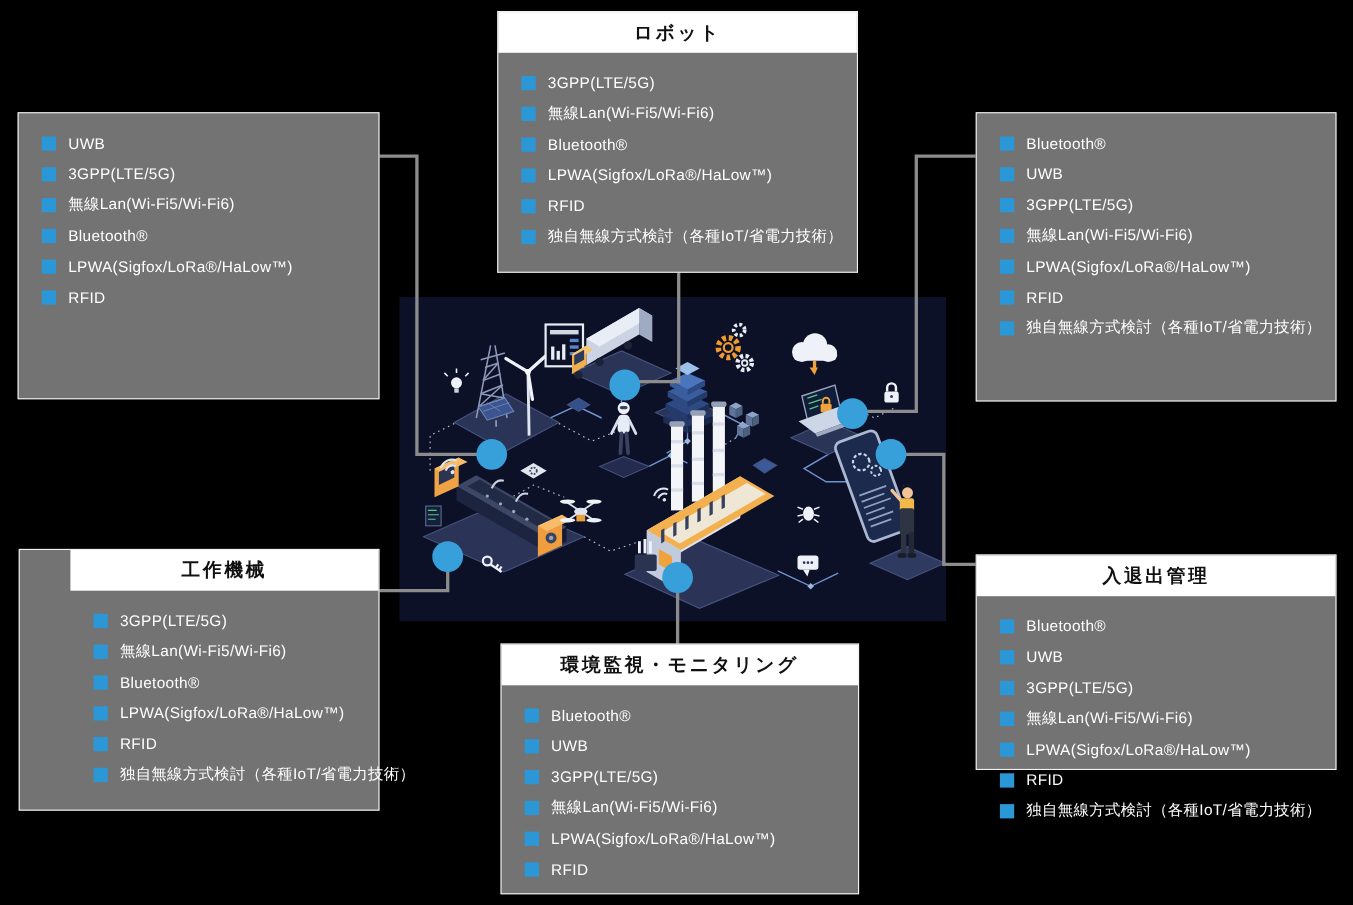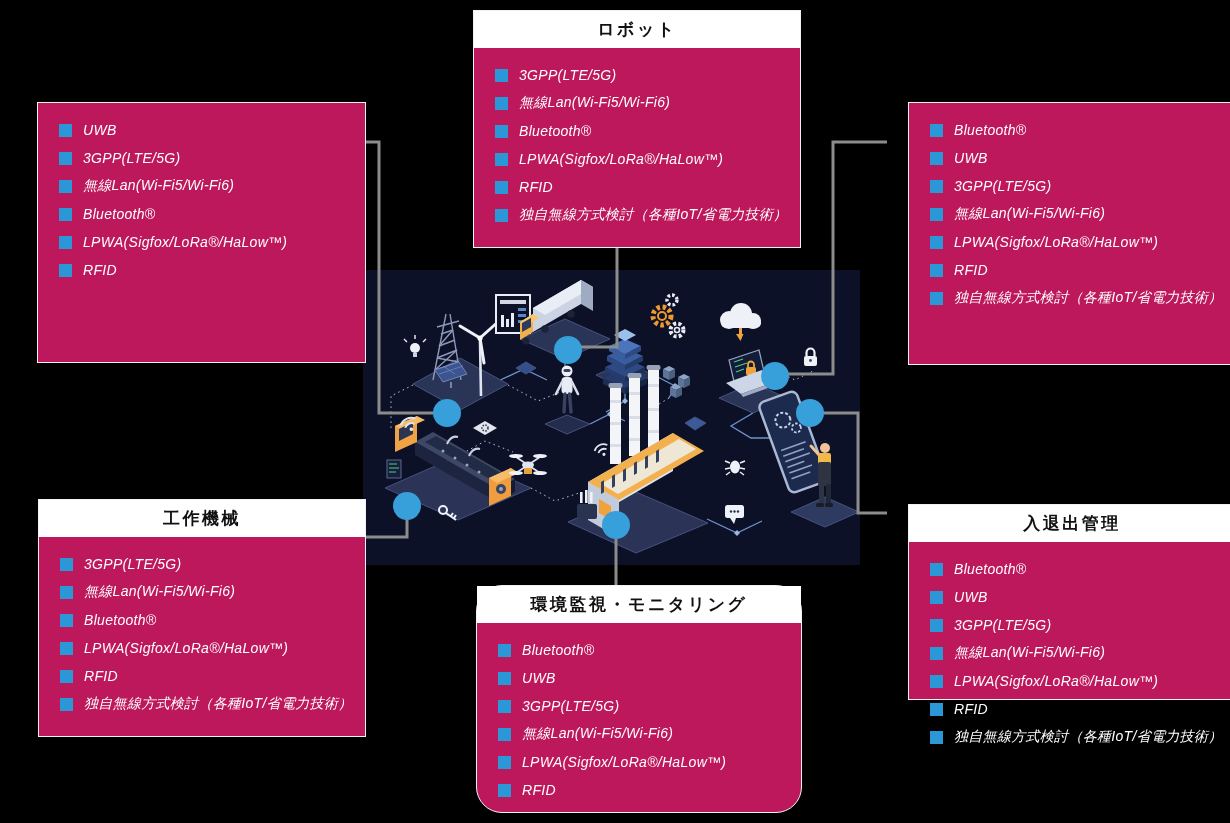--- a/index.html
+++ b/index.html
@@ -9,39 +9,39 @@
   }
   html,body{margin:0;padding:0;}
   body{
     width:1230px;height:823px;position:relative;overflow:hidden;
     background:var(--page-bg);
     font-family:"Liberation Sans", sans-serif;
   }
   .illustration{position:absolute;left:363px;top:270px;width:497px;height:295px;z-index:1;}
   .connector-layer{position:absolute;left:0;top:0;width:1230px;height:823px;z-index:5;pointer-events:none;}
   .box{
-    position:absolute;background:#be185d;border:1px solid var(--box-border);
-    box-sizing:border-box;z-index:10;margin-left:21px;
+    position:absolute;background:#737373;border:1px solid var(--box-border);
+    box-sizing:border-box;z-index:10;
   }
   .box-title{
     background:var(--title-bg);color:var(--title-text);
     height:37px;line-height:37px;text-align:center;
     font-size:17px;font-weight:bold;letter-spacing:2.5px;
   }
   .box-items{list-style:none;margin:0;padding:13px 6px 0 21px;}
   .item{display:flex;align-items:center;height:28px;}
   .bullet{width:13px;height:13px;background:var(--accent-blue);margin-right:11px;flex:none;}
   .item-label{
-    color:var(--item-text);font-size:14px;font-weight:500;letter-spacing:.3px;white-space:nowrap;font-style:italic;
+    color:var(--item-text);font-size:14px;font-weight:500;letter-spacing:.3px;white-space:nowrap;
   }
   .box-robot  {left:452px;top:10px; width:328px;height:238px;}
   .box-agv    {left:16px; top:102px;width:329px;height:261px;}
   .box-inv    {left:887px;top:102px;width:328px;height:263px;}
-  .box-mach   {left:17px; top:499px;width:328px;height:238px;}
-  .box-env    {left:455px;top:585px;width:326px;height:228px;border-radius:26px;}
+  .box-mach   {left:17px; top:499px;width:328px;height:238px;padding-left:46px;}
+  .box-env    {left:455px;top:585px;width:326px;height:228px;}
   .box-entry  {left:887px;top:504px;width:328px;height:196px;}
 </style>
 </head>
 <body>
 
 <svg class="illustration" viewBox="0 0 497 295">
   <rect x="0" y="0" width="497" height="295" style="fill:var(--illustration-bg)"></rect>
 
   <g fill="none" stroke="#6f93cc" stroke-width="1.3">
     <path d="M227,154 L247,144 L262,151"></path>

